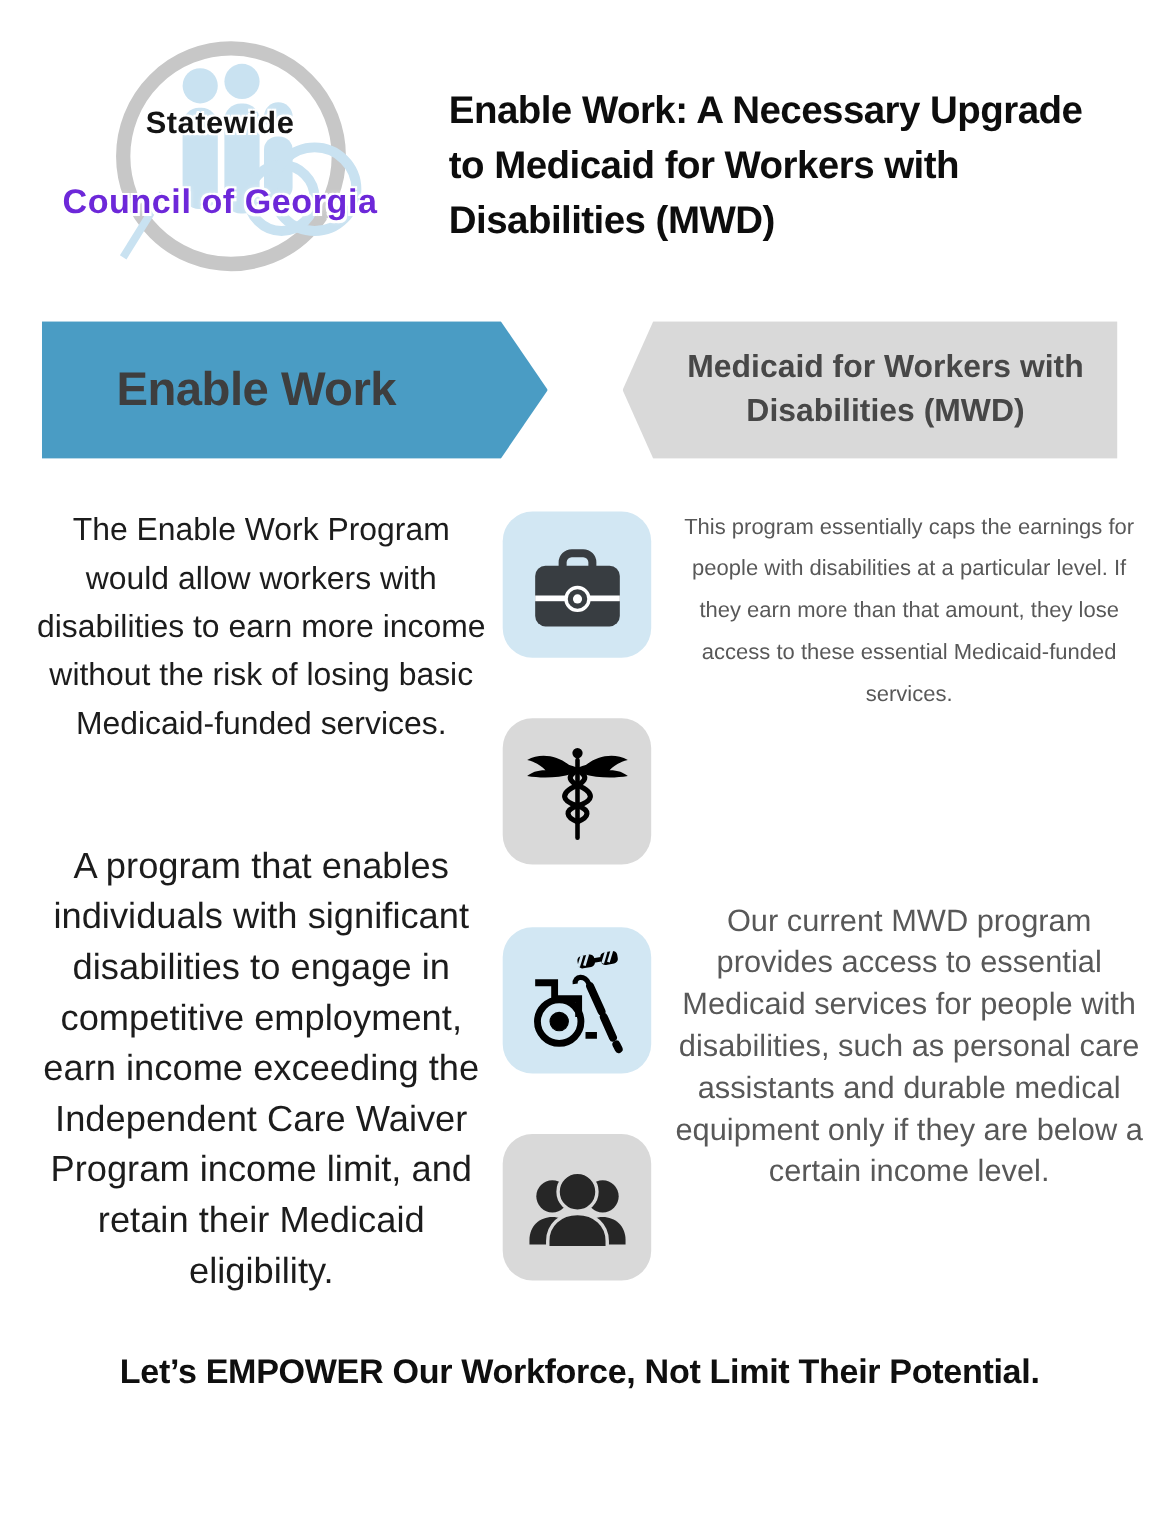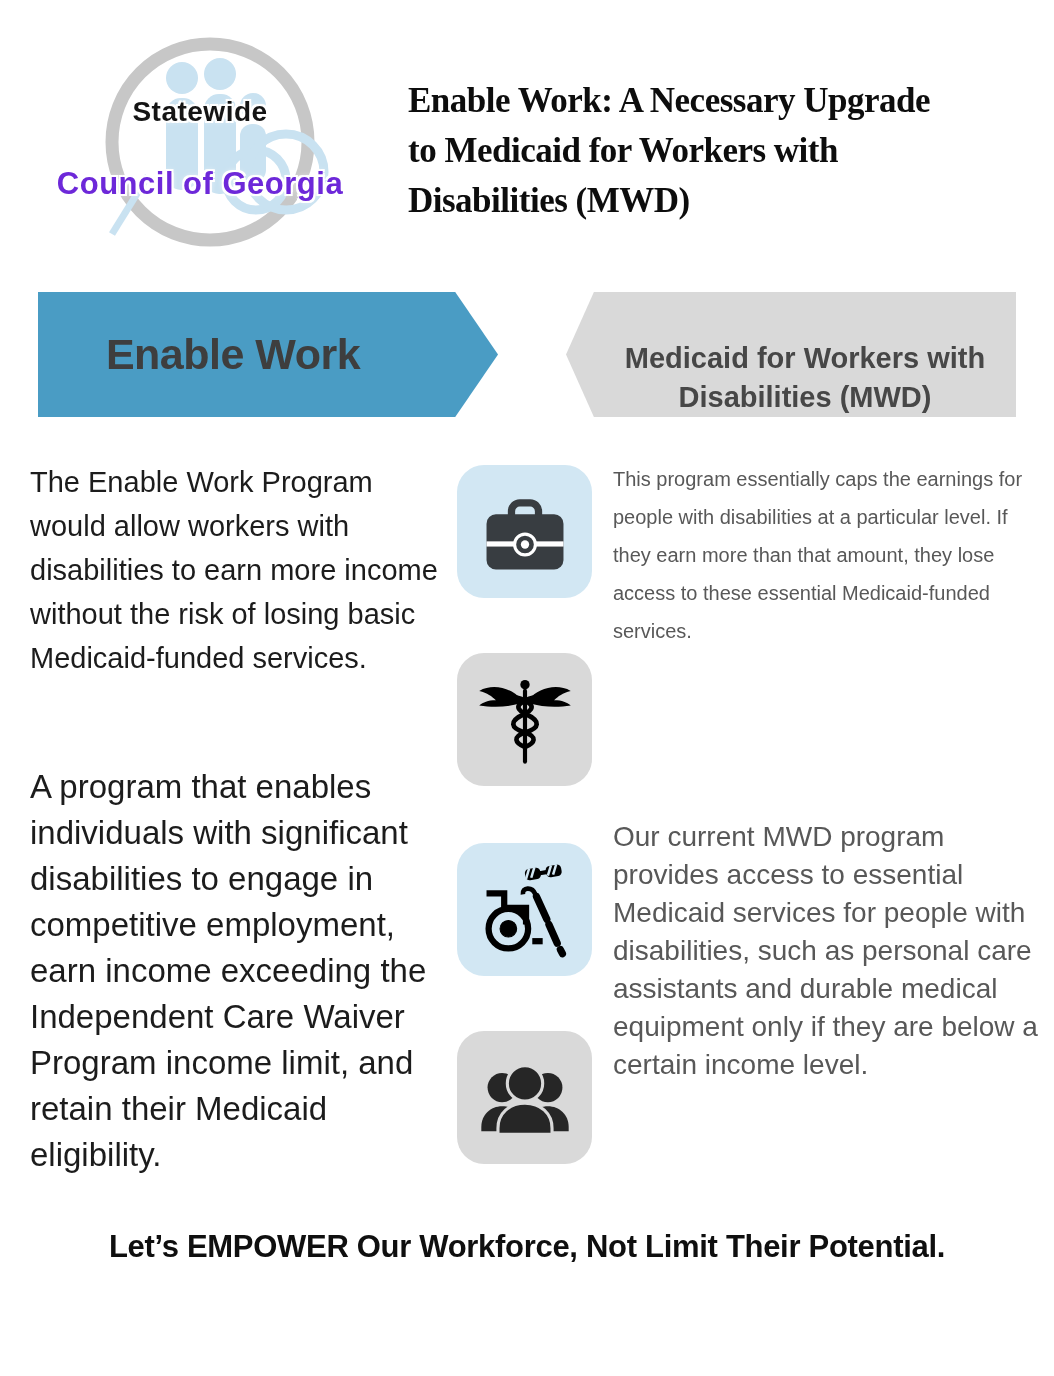--- a/index.html
+++ b/index.html
@@ -10,44 +10,44 @@
   
   .logo{position:absolute;left:0;top:10;width:400px;height:250px;}
   .logo svg{position:absolute;left:90px;top:28px;}
   .logo-text{position:absolute;left:0;width:400px;text-align:center;font-weight:700;
     text-shadow:2px 2px 0 #fff,-2px -2px 0 #fff,2px -2px 0 #fff,-2px 2px 0 #fff,0 0 6px #fff;}
   .logo-line1{top:96px;font-size:28px;color:#141414;letter-spacing:.5px;}
   .logo-line2{top:128px;font-size:34px;color:var(--logo-blue,#459fc9);letter-spacing:.5px;}
   .logo-line3{top:166px;font-size:31px;color:#6d28d9;letter-spacing:.5px;}
   
   .title{position:absolute;left:408px;top:76px;width:640px;font-weight:700;
-    font-size:35px;line-height:50px;color:#0d0d0d;letter-spacing:-0.5px;font-family:Liberation Serif, serif;}
+    font-size:35px;line-height:50px;color:#0d0d0d;letter-spacing:-0.5px;}
   
   .banner-left{
     position:absolute;left:38px;top:292px;width:460px;height:125px;
     background:var(--banner-blue,#4a9cc4);
     clip-path:polygon(0 0,90.7% 0,100% 50%,90.7% 100%,0 100%);
     display:flex;align-items:center;justify-content:center;padding-right:70px;box-sizing:border-box;
   }
   .banner-left-label{font-size:43px;font-weight:700;color:#3e3e3e;letter-spacing:-0.5px;}
   .banner-right{
     position:absolute;left:566px;top:292px;width:450px;height:125px;
     background:var(--banner-gray,#d9d9d9);
     clip-path:polygon(100% 0,6.2% 0,0 50%,6.2% 100%,100% 100%);
-    display:flex;align-items:flex-end;justify-content:center;padding-left:28px;box-sizing:border-box;
+    display:flex;align-items:center;justify-content:center;padding-left:28px;box-sizing:border-box;
   }
   .banner-right-label{font-size:29px;font-weight:700;color:#474747;line-height:1.35;
     text-align:center;width:400px;}
   .vs-circle{
     position:absolute;left:468px;top:307px;width:95px;height:95px;border-radius:50%;
     background:var(--vs-black,#0c0c0c);display:flex;align-items:center;justify-content:center;z-index:5;
   }
   .vs-label{color:#ffffff;font-size:35px;font-weight:700;letter-spacing:1px;}
   
-  .para{position:absolute;text-align:left;}
+  .para{position:absolute;text-align:center;}
   .p-left-1{left:30px;top:460px;width:415px;font-size:29px;line-height:44px;color:var(--body-text-dark,#1c1c1c);}
   .p-left-2{left:30px;top:764px;width:415px;font-size:33px;line-height:46px;color:var(--body-text-dark,#1c1c1c);}
   .p-right-1{left:613px;top:460px;width:427px;font-size:20px;line-height:38px;color:var(--body-text-gray,#585858);}
   .p-right-2{left:613px;top:818px;width:427px;font-size:28px;line-height:38px;color:var(--body-text-gray,#585858);}
   
   .tile{position:absolute;left:457px;width:135px;height:133px;border-radius:27px;
     display:flex;align-items:center;justify-content:center;}
   .tile svg{width:104px;height:104px;}
   .tile-blue{background:var(--tile-blue,#d2e7f3);}
   .tile-gray{background:var(--tile-gray,#d9d9d9);}

